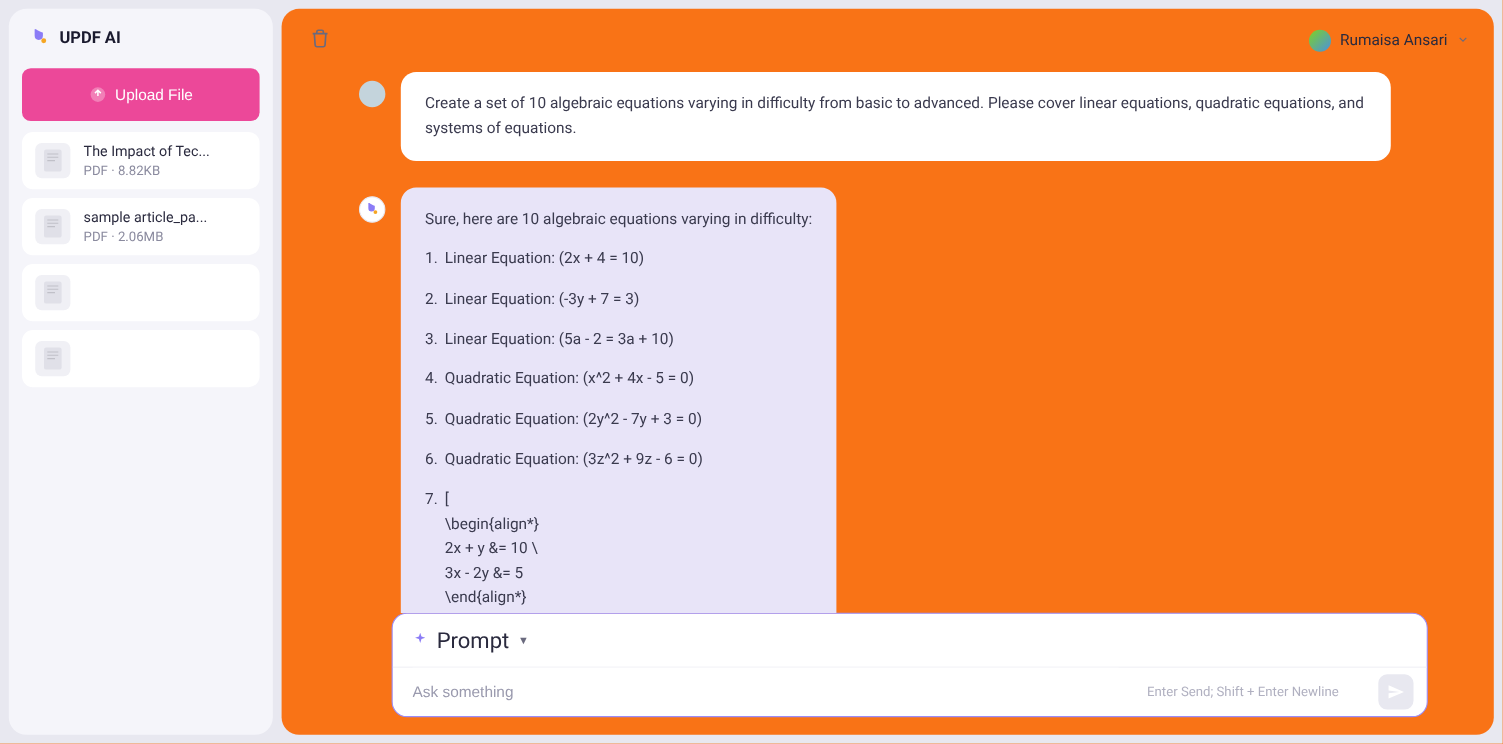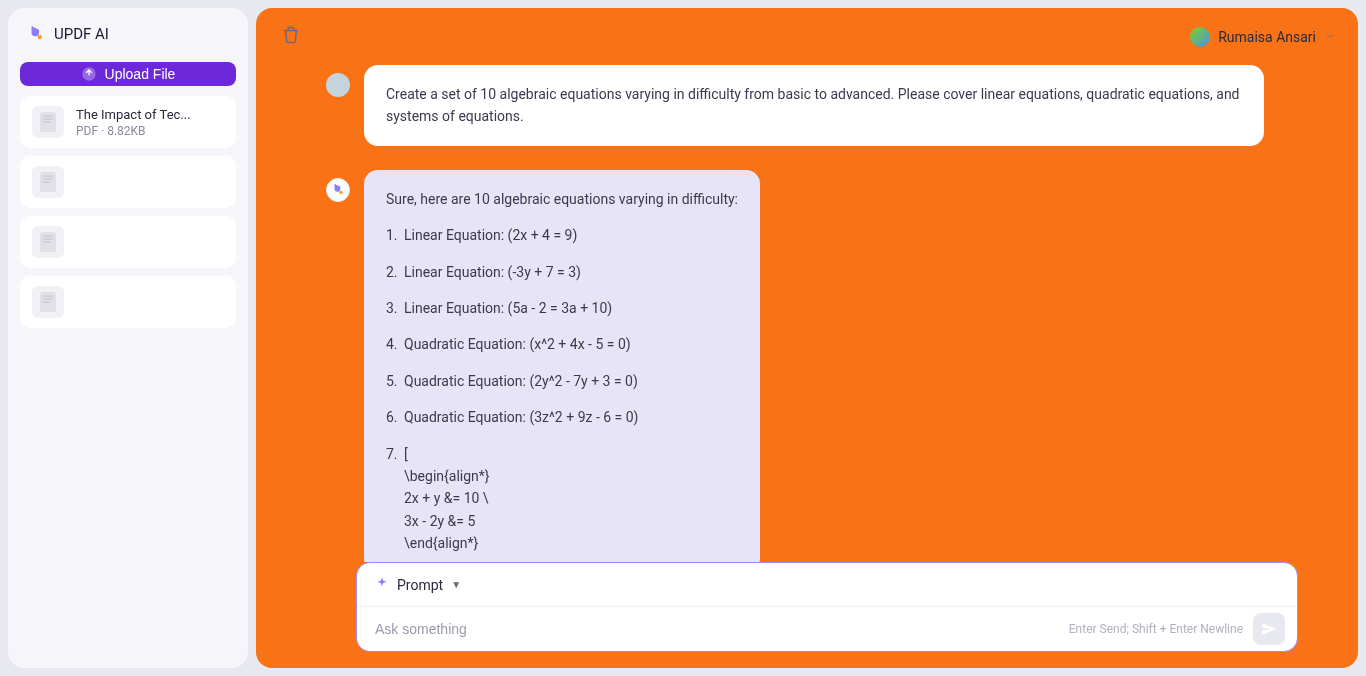--- a/index.html
+++ b/index.html
@@ -28,30 +28,30 @@
       padding: 4px 6px 8px;
     }
     .logo-icon {
       width: 20px;
       height: 20px;
       display: flex;
       align-items: center;
       justify-content: center;
     }
     .app-title {
-      font-weight: 400;
+      font-weight: 700;
       font-size: 15px;
       color: #1a1a2e;
     }
     .upload-btn {
-      background: #6d28d9;
+      background: #ec4899;
       color: white;
       border: none;
       border-radius: 8px;
-      padding: 4px;
+      padding: 16px;
       font-size: 14px;
       font-weight: 500;
       cursor: pointer;
       display: flex;
       align-items: center;
       justify-content: center;
       gap: 8px;
     }
     .upload-icon {
       width: 16px;
@@ -207,31 +207,32 @@
       display: flex;
       align-items: center;
       padding: 12px 18px;
       gap: 8px;
       border-bottom: 1px solid #f0f0f5;
     }
     .sparkle-icon {
       color: #8b7cf6;
     }
     .prompt-label {
-      font-size: 14px;
+      font-size: 20px;
       color: #2a2a3e;
     }
     .caret-icon {
       color: #6a6a7e;
       font-size: 10px;
     }
     .input-row {
       display: flex;
       align-items: center;
       padding: 0 12px 0 18px;
+      gap: 26px;
     }
     .text-input {
       flex: 1;
       border: none;
       outline: none;
       padding: 14px 0;
       font-size: 14px;
       color: #2a2a3e;
     }
     .text-input::placeholder { color: #9a9aae; }
@@ -292,20 +293,24 @@
     </div>
     <div class="file-item">
       <span class="file-icon">
           <svg width="20" height="24" viewBox="0 0 20 24">
             <rect x="2" y="2" width="16" height="20" rx="2" fill="#e0e0e8"></rect>
             <line x1="5" y1="6" x2="15" y2="6" stroke="#c0c0c8"></line>
             <line x1="5" y1="9" x2="15" y2="9" stroke="#c0c0c8"></line>
             <line x1="5" y1="12" x2="12" y2="12" stroke="#c0c0c8"></line>
           </svg>
         </span>
+      <div class="file-info">
+        <div class="file-name">sample article_pa...</div>
+        <div class="file-meta">PDF · 2.06MB</div>
+      </div>
     </div>
     <div class="file-item">
       <span class="file-icon">
           <svg width="20" height="24" viewBox="0 0 20 24">
             <rect x="2" y="2" width="16" height="20" rx="2" fill="#e0e0e8"></rect>
             <line x1="5" y1="6" x2="15" y2="6" stroke="#c0c0c8"></line>
             <line x1="5" y1="9" x2="15" y2="9" stroke="#c0c0c8"></line>
             <line x1="5" y1="12" x2="12" y2="12" stroke="#c0c0c8"></line>
           </svg>
         </span>
@@ -350,21 +355,21 @@
       <span class="msg-avatar ai">
         <svg width="14" height="14" viewBox="0 0 24 24">
             <path fill="#8b7cf6" d="M7 2 L7 10 Q7 14 11 14 Q15 14 15 10 L15 6" stroke="#8b7cf6" stroke-width="2"></path>
             <circle cx="17" cy="16" r="3" fill="#f5a623"></circle>
           </svg>
       </span>
       <div class="msg-bubble ai-msg">
         <div class="intro">Sure, here are 10 algebraic equations varying in difficulty:</div>
         <div class="list-item">
             <span class="list-num">1.</span>
-            <span class="list-content">Linear Equation: (2x + 4 = 9)</span>
+            <span class="list-content">Linear Equation: (2x + 4 = 10)</span>
           </div>
         <div class="list-item">
             <span class="list-num">2.</span>
             <span class="list-content">Linear Equation: (-3y + 7 = 3)</span>
           </div>
         <div class="list-item">
             <span class="list-num">3.</span>
             <span class="list-content">Linear Equation: (5a - 2 = 3a + 10)</span>
           </div>
         <div class="list-item">

